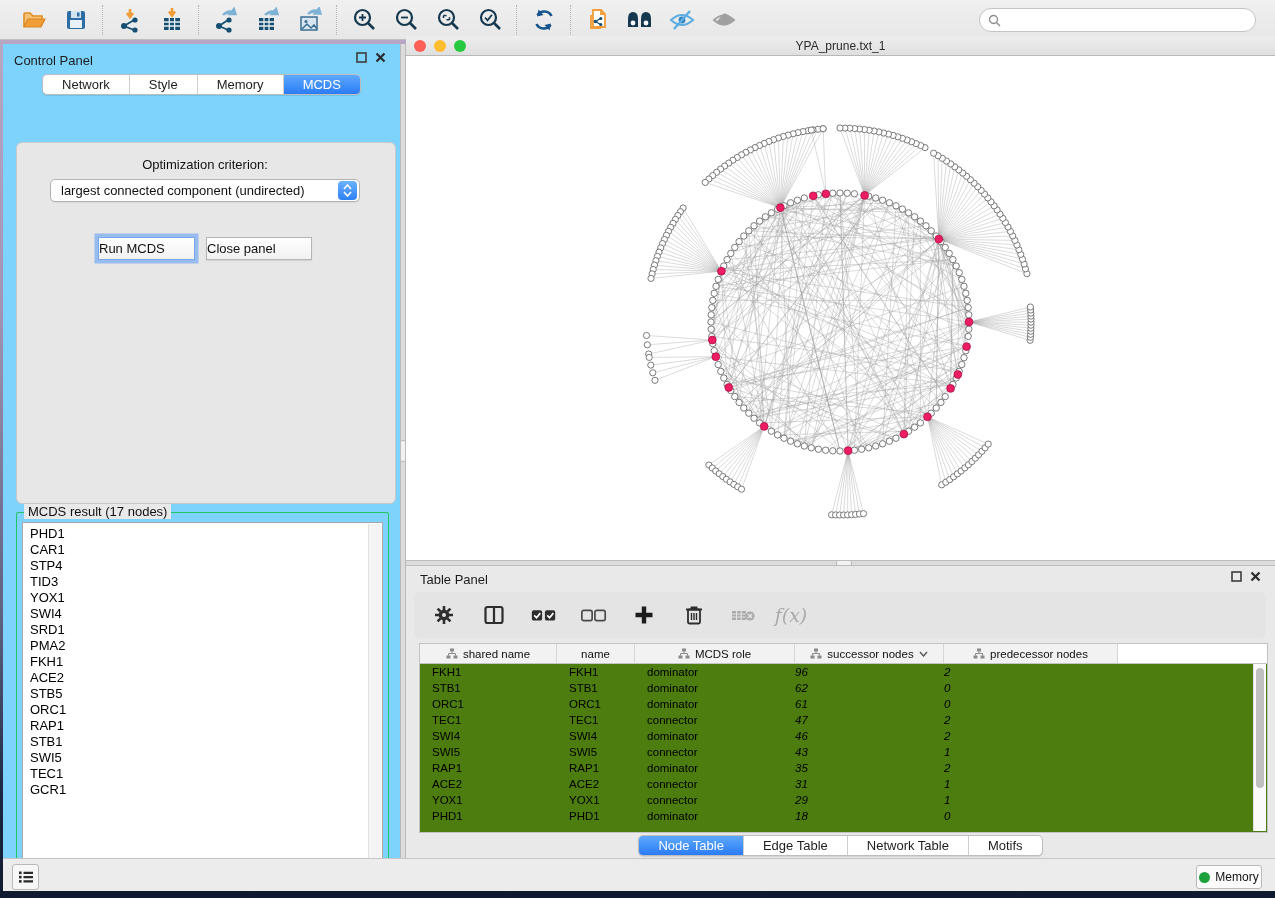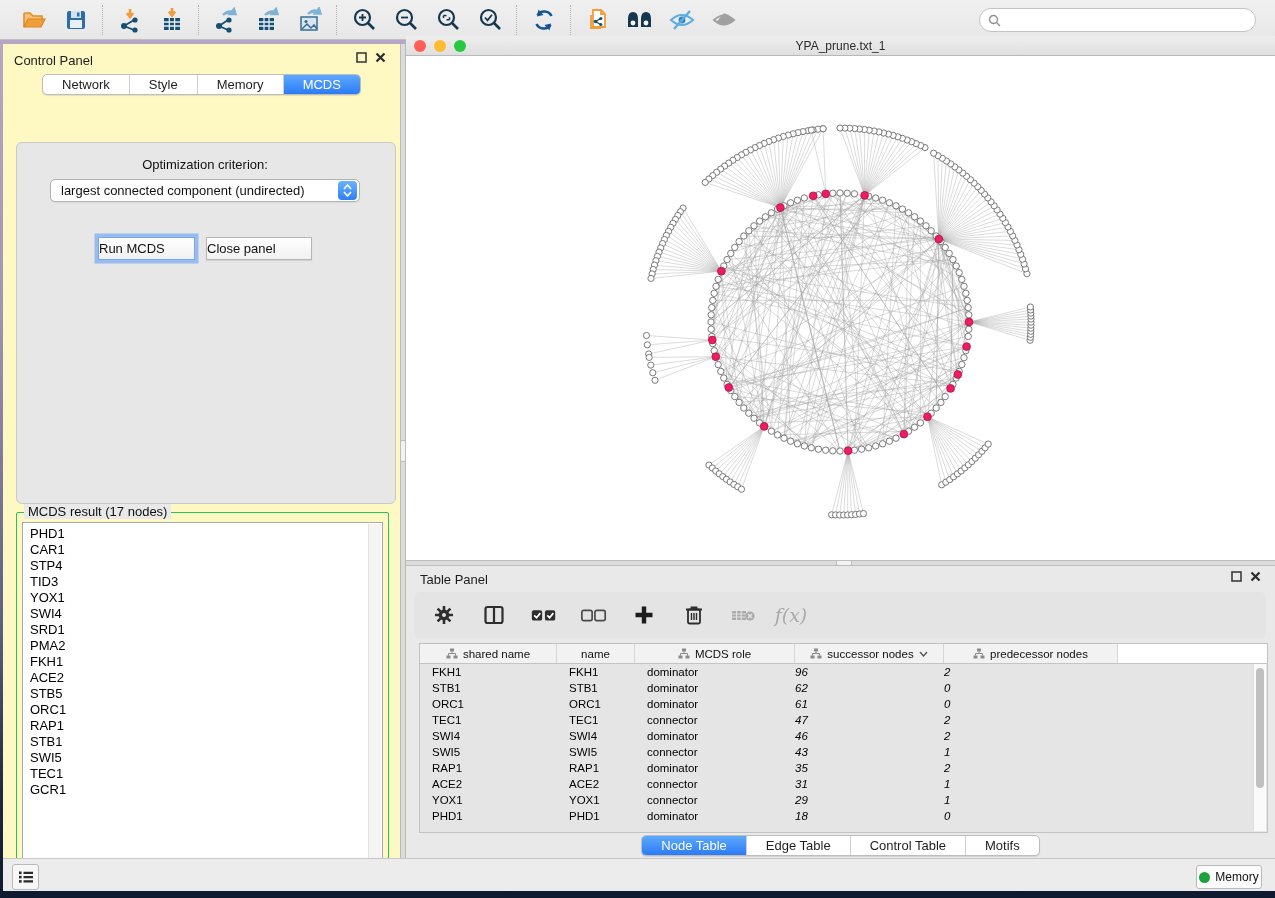--- a/index.html
+++ b/index.html
@@ -16,21 +16,21 @@
   #toolbar{left:0;top:0;width:1275px;height:40px;background:linear-gradient(#f0f0f0,#e7e7e7);
     border-bottom:1px solid #bfbfbf;display:flex;align-items:center;padding-left:8px;box-sizing:border-box;}
   .tb-group{display:flex;align-items:center;gap:14px;padding:0 12px;}
   .tb-sep{width:1px;height:30px;border-left:1px dotted #b3b3b3;}
   .tb-btn{width:28px;height:28px;display:flex;align-items:center;justify-content:center;border-radius:4px;}
   #search-wrap{position:absolute;right:19px;top:8px;width:277px;height:24px;background:#fff;
     border:1px solid #c3c3c3;border-radius:12px;display:flex;align-items:center;padding-left:8px;box-sizing:border-box;}
   #search-wrap input{border:none;outline:none;flex:1;font-size:12px;background:transparent;margin-left:6px;font-family:"Liberation Sans",sans-serif;}
 
   
-  #control-panel{left:3px;top:44px;width:397px;height:814px;background:#fef9c3;}
+  #control-panel{left:3px;top:44px;width:397px;height:814px;background:#7dd3fc;}
   #v-splitter{left:400px;top:44px;width:6px;height:814px;background:#dcdcdc;border-left:1px solid #b9b9b9;border-right:1px solid #b9b9b9;box-sizing:border-box;}
   #v-grip{left:400px;top:440px;width:6px;height:22px;background:#f2f2f2;border:1px solid #bdbdbd;border-radius:2px;box-sizing:border-box;}
 
   .panel-title{font-size:13px;color:#1c1c1c;}
   .win-ctrl{display:flex;align-items:center;gap:8px;}
 
   
   .seg-group{display:inline-flex;background:#fff;border:1px solid #bdbdbd;border-radius:5px;box-shadow:0 1px 1px rgba(0,0,0,.10);overflow:hidden;}
   .seg{padding:2px 19px;font-size:13px;color:#1e1e1e;border-left:1px solid #cfcfcf;white-space:nowrap;}
   .seg:first-child{border-left:none;}
@@ -62,21 +62,21 @@
   #net-canvas{left:406px;top:64px;width:869px;height:496px;background:#fff;}
   #h-splitter{left:406px;top:560px;width:869px;height:6px;background:#dcdcdc;border-top:1px solid #bdbdbd;border-bottom:1px solid #bdbdbd;box-sizing:border-box;}
   #h-grip{left:836px;top:560px;width:16px;height:6px;background:#f2f2f2;border:1px solid #bdbdbd;border-radius:2px;box-sizing:border-box;}
 
   
   #table-panel{left:406px;top:566px;width:869px;height:292px;background:#e9e9e9;}
   #tp-toolbar{left:414px;top:592px;width:852px;height:46px;background:#e4e4e4;border-radius:6px;display:flex;align-items:center;gap:22px;padding-left:16px;box-sizing:border-box;}
   .tpt-btn{width:28px;height:28px;display:flex;align-items:center;justify-content:center;}
   #fx-label{font-size:19px;font-family:"DejaVu Serif",serif;font-style:italic;color:#a9a9a9;margin-left:-6px;}
 
-  #node-table{left:419px;top:643px;width:849px;height:190px;background:#e5e5e5;border:1px solid #c2c2c2;box-sizing:border-box;overflow:hidden;}
+  #node-table{left:419px;top:643px;width:849px;height:190px;background:#4d7c0f;border:1px solid #c2c2c2;box-sizing:border-box;overflow:hidden;}
   #nt-header{display:flex;height:19px;background:#f2f2f2;border-bottom:1px solid #c4c4c4;}
   .hcell{display:flex;align-items:center;justify-content:center;gap:5px;font-size:11.5px;color:#111;
     border-right:1px solid #d6d6d6;box-sizing:border-box;background:#f2f2f2;}
   .hcell:last-child{border-right:none;background:#fff;}
   .trow{display:flex;height:16px;align-items:center;}
   .tcell{font-size:11.5px;color:#000;box-sizing:border-box;white-space:nowrap;overflow:hidden;}
   .tcell.txt{padding-left:12px;text-align:left;}
   .tcell.num{padding-right:18px;text-align:left;font-style:italic;}
   #nt-scroll{position:absolute;top:20px;right:1px;width:12px;bottom:1px;background:#fafafa;border-left:1px solid #e0e0e0;}
   #nt-thumb{position:absolute;top:4px;left:1.5px;width:8px;height:120px;background:#c0c0c0;border-radius:4px;}
@@ -781,21 +781,21 @@
       </div>
     <div id="nt-scroll">
       <div id="nt-thumb"></div>
     </div>
   </div>
 
   <div id="bottom-tabs" class="abs">
     <div class="seg-group" id="table-tabs">
         <span class="seg active">Node Table</span>
         <span class="seg">Edge Table</span>
-        <span class="seg">Control Table</span>
+        <span class="seg">Network Table</span>
         <span class="seg">Motifs</span>
       </div>
   </div>
 
   <div id="status-bar" class="abs"></div>
   <div id="list-btn" class="abs">
     <svg width="16" height="14" viewBox="0 0 16 14">
       <rect x="1" y="1.5" width="2.6" height="2.6" fill="#2b2b2b"></rect>
         <rect x="1" y="5.8" width="2.6" height="2.6" fill="#2b2b2b"></rect>
         <rect x="1" y="10.1" width="2.6" height="2.6" fill="#2b2b2b"></rect>

